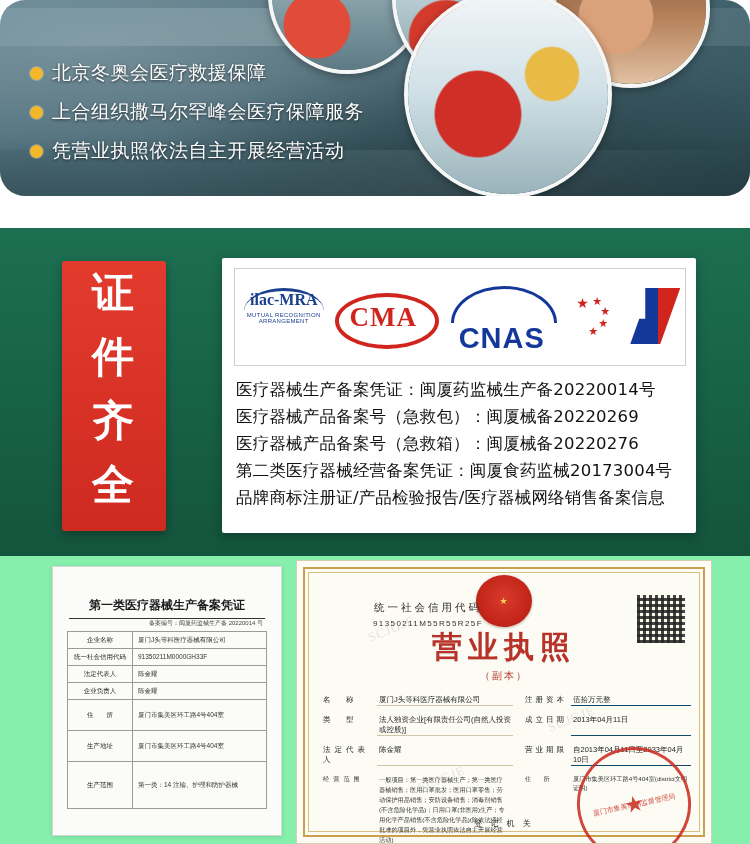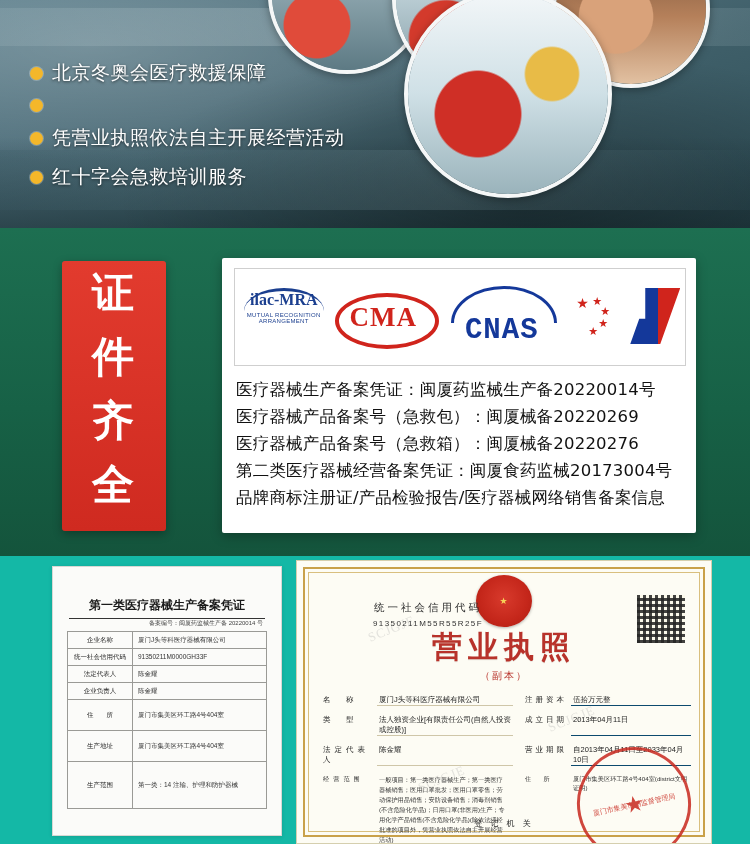--- a/index.html
+++ b/index.html
@@ -5,23 +5,24 @@
   html,body{margin:0;padding:0;}
   body{
     width:750px;height:844px;overflow:hidden;
     font-family:"Liberation Sans","DejaVu Sans",sans-serif;
     background:#ffffff;
   }
   .page{position:relative;width:750px;height:844px;}
 
   
   .top{
-    position:absolute;left:0;top:0;width:750px;height:228px;
+    position:absolute;left:0;top:0;width:750px;height:196px;
     overflow:hidden;
     background:linear-gradient(160deg,#5d7f8c 0%,#51707c 35%,#3f5f69 60%,#2f4f58 100%);
+    border-radius:25px;
   }
   .top:before{
     content:"";position:absolute;left:0;top:0;width:750px;height:228px;
     background:
       radial-gradient(ellipse at 12% 20%, rgba(255,255,255,.18) 0%, rgba(255,255,255,0) 45%),
       radial-gradient(ellipse at 70% 90%, rgba(0,0,0,.35) 0%, rgba(0,0,0,0) 55%),
       linear-gradient(0deg, rgba(20,40,45,.55) 0%, rgba(20,40,45,0) 40%);
   }
   
   .top .band{position:absolute;left:0;right:0;opacity:.25;}
@@ -114,42 +115,42 @@
   .ilac .arcs{
     position:absolute;left:6px;top:-3px;width:80px;height:20px;
     border-top:3px solid #1b3f8f;border-radius:50%/100% 100% 0 0;
   }
   
   .cnas{position:relative;width:130px;height:62px;text-align:center;}
   .cnas .swoosh{
     position:absolute;left:14px;top:0px;width:100px;height:34px;
     border:3px solid #14389a;border-bottom:none;border-radius:50% 50% 0 0 / 100% 100% 0 0;
   }
-  .cnas .w{color:#14389a;font-size:29px;font-weight:bold;margin-top:28px;letter-spacing:1px;
-    font-family:Liberation Mono, monospace;}
+  .cnas .w{color:#14389a;font-size:29px;font-weight:bold;margin-top:36px;letter-spacing:1px;
+    font-family:Liberation Sans, sans-serif;}
   
   .cnp{position:relative;width:110px;height:58px;}
   .cnp .stars{position:absolute;left:2px;top:8px;width:52px;height:40px;color:#d0241c;font-size:11px;line-height:11px;}
   .cnp .star{position:absolute;}
   .cnp .pmark{
     position:absolute;right:2px;top:0;width:50px;height:56px;
     background:linear-gradient(90deg,#14389a 0 55%, #d0241c 55% 100%);
     clip-path:polygon(30% 0,100% 0,60% 100%,0 100%, 18% 55%, 30% 55%);
   }
 
   .certlines{position:absolute;left:14px;top:118px;width:450px;}
   .certline{
     color:#111;font-size:16.5px;line-height:27px;letter-spacing:.2px;
     font-family:"DejaVu Sans","Liberation Sans",sans-serif;white-space:nowrap;
   }
 
   
   .docs{
     position:absolute;left:0;top:556px;width:750px;height:288px;
-    background:#14b8a6;
+    background:#86efac;
   }
   .doc-left{
     position:absolute;left:52px;top:10px;width:228px;height:268px;
     background:#fbfbf9;border:1px solid #d8d8d4;
     box-shadow:0 1px 4px rgba(0,0,0,.12);
   }
   .doc-left .dl-title{
     position:absolute;left:0;right:0;top:30px;text-align:center;
     font-size:12px;color:#1a1a1a;font-weight:bold;
     font-family:"DejaVu Sans","Liberation Sans",sans-serif;
@@ -252,28 +253,25 @@
         <div class="inner"></div>
       </div>
 
     <div class="bullets">
       <div class="bullet">
         <span class="dot"></span>
         <span class="txt">北京冬奥会医疗救援保障</span>
       </div>
       <div class="bullet">
         <span class="dot"></span>
+        <span class="txt">上合组织撒马尔罕峰会医疗保障服务</span>
       </div>
       <div class="bullet">
         <span class="dot"></span>
         <span class="txt">凭营业执照依法自主开展经营活动</span>
-      </div>
-      <div class="bullet">
-        <span class="dot"></span>
-        <span class="txt">红十字会急救培训服务</span>
       </div>
     </div>
   </div>
 
   <div class="green">
 
     <div class="redbar">
       <span class="ch">证</span>
       <span class="ch">件</span>
       <span class="ch">齐</span>

